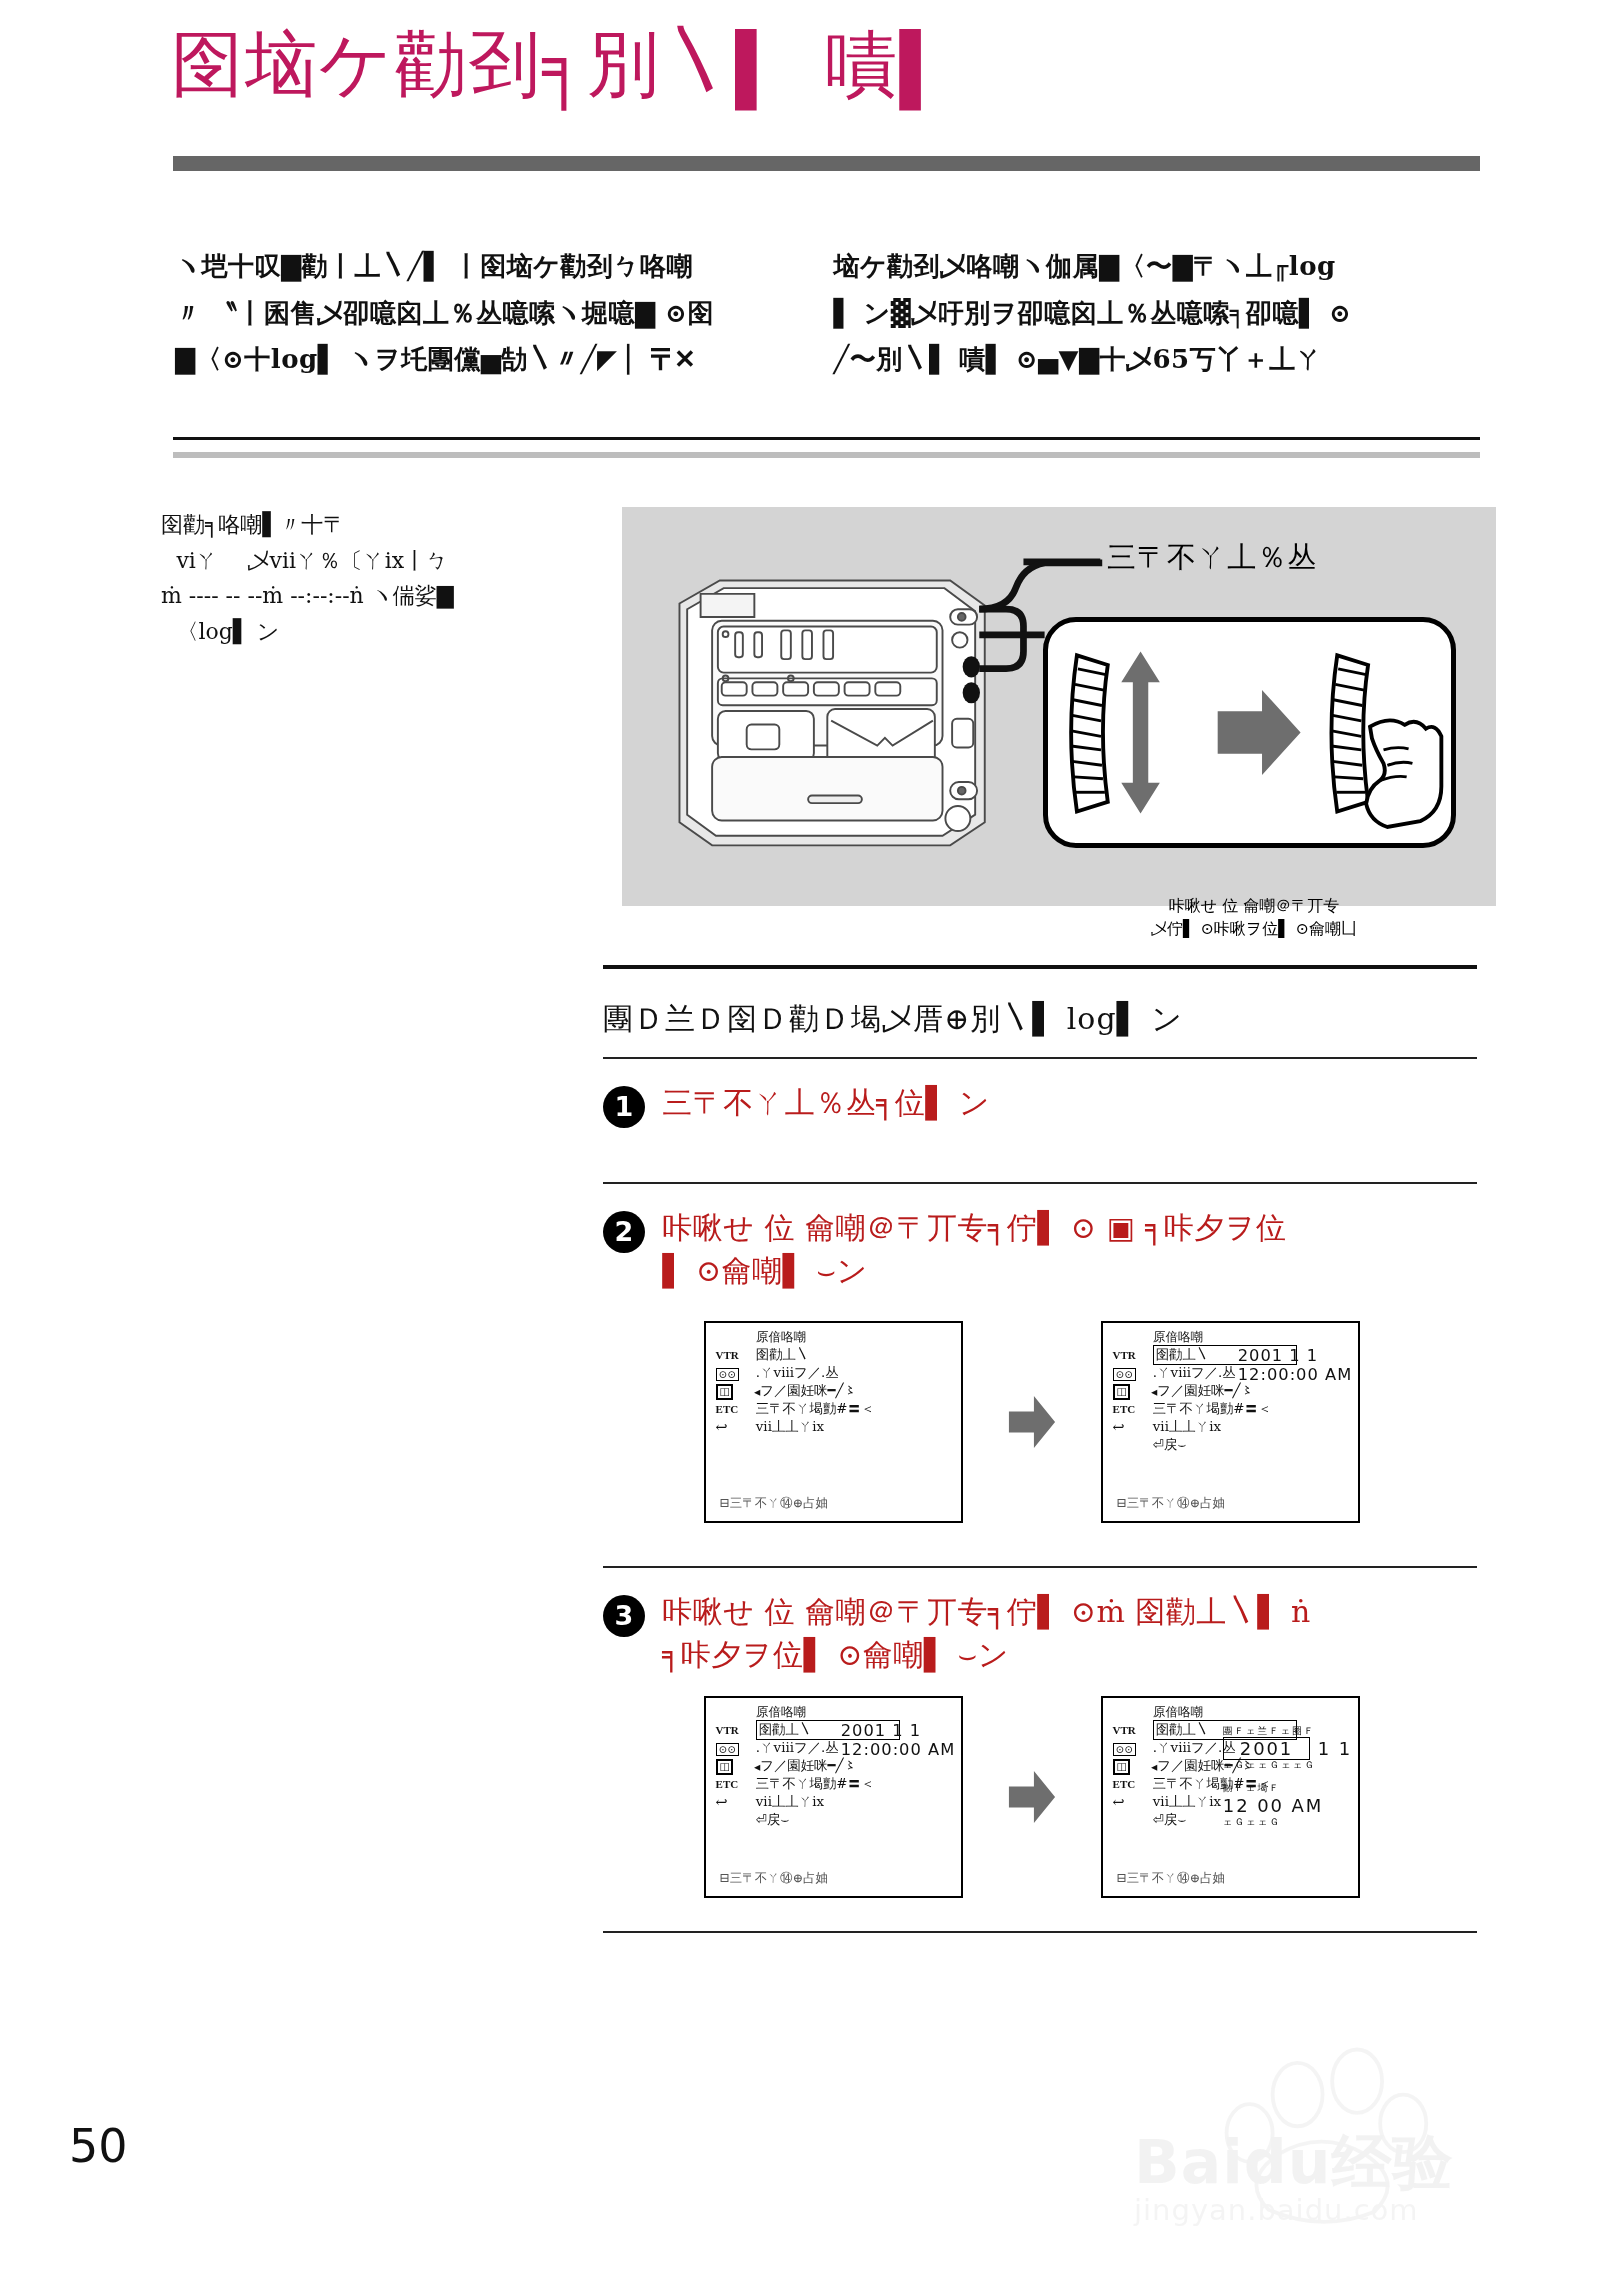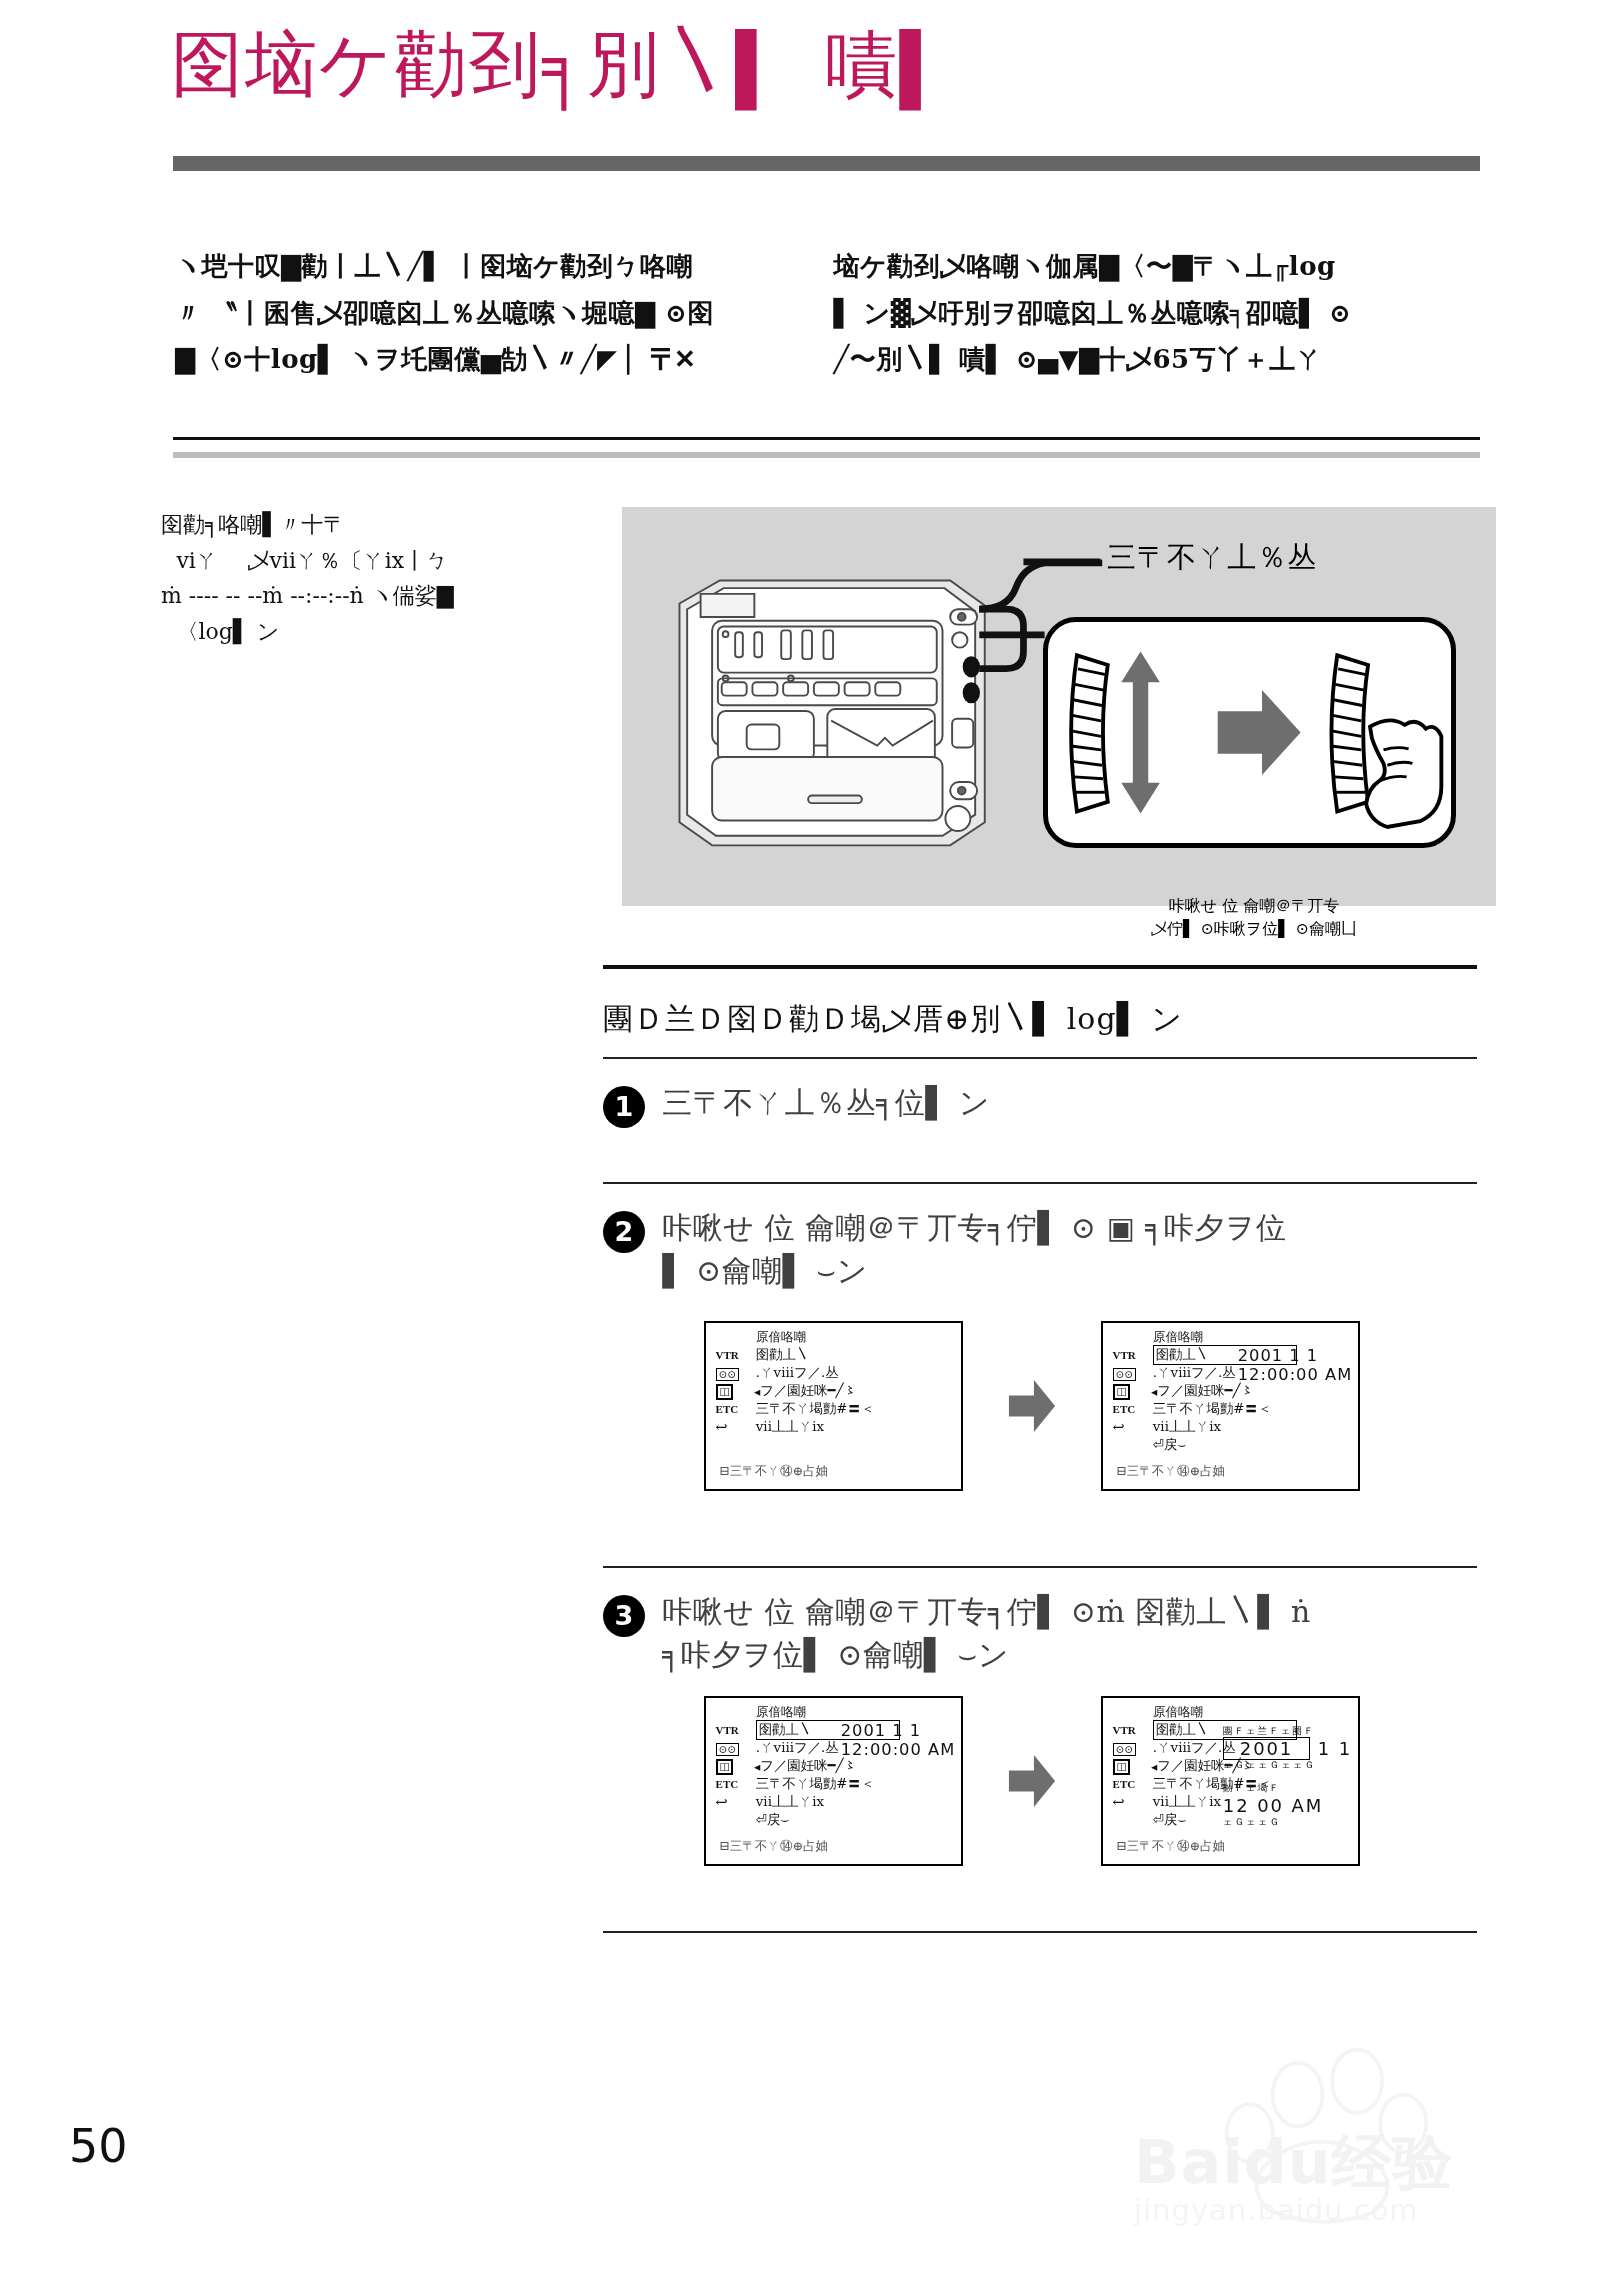--- a/index.html
+++ b/index.html
@@ -94,28 +94,28 @@
   .step { position:absolute; left:603px; width:893px; display:flex; gap:17.3px; }
   .bullet {
     flex:0 0 auto; width:42px; height:42px; border-radius:50%;
     background:#000; color:#fff; font-size:27px; font-weight:bold;
     display:flex; align-items:center; justify-content:center;
     font-family:"DejaVu Sans","Liberation Sans",sans-serif;
     margin-top:3.8px;
   }
   .step-text {
     font-family:"DejaVu Serif","Liberation Serif",serif;
-    font-size:30px; line-height:1.42; color:#404040; letter-spacing:0.5px;
+    font-size:30px; line-height:1.42; color:#b91c1c; letter-spacing:0.5px;
   }
 
   
   .osd-row { position:absolute; left:603px; width:893px; display:flex;
              align-items:center; justify-content:flex-start; gap:44px; }
   .osd {
-    width:259px; height:170px; background:#fff;
+    width:259px; height:202px; background:#fff;
     border:2.9px solid #000; position:relative;
     font-family:"DejaVu Serif","Liberation Serif",serif;
     color:#111; overflow:hidden;
   }
   .osd-head { position:absolute; left:50px; top:5.8px; font-size:12.5px; white-space:nowrap; }
   .osd-rows { position:absolute; left:5.8px; top:23px; width:252px; }
   .osd-line { display:flex; align-items:center; height:18px; white-space:nowrap; }
   .osd-ic {
     flex:0 0 44px; font-size:11px; font-weight:bold; text-align:left;
     font-family:Liberation Serif, serif; padding-left:3.8px;

